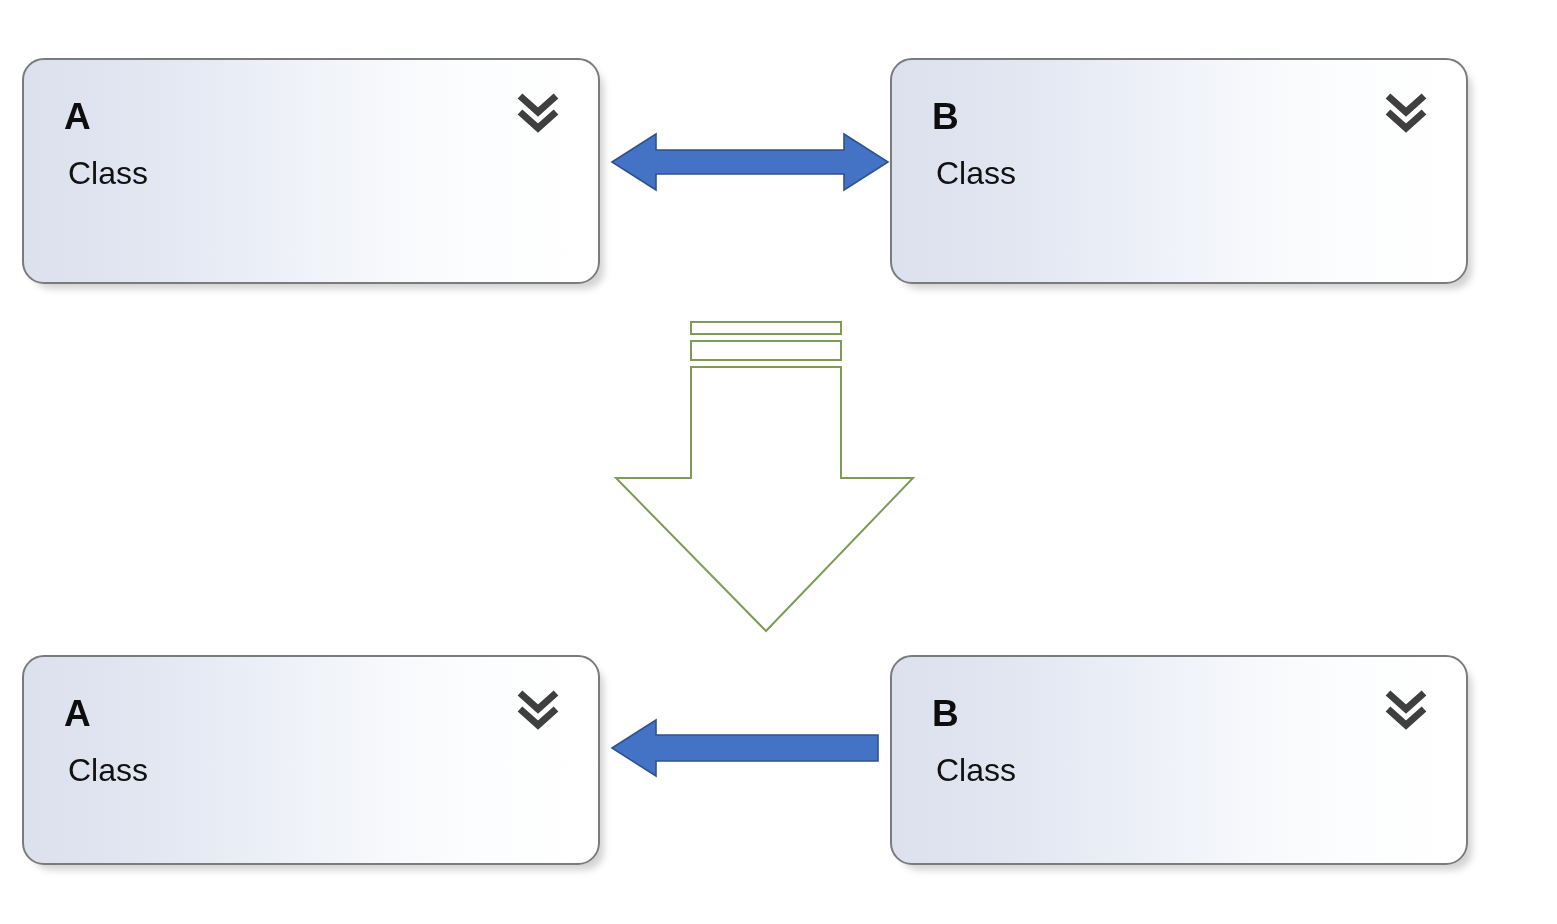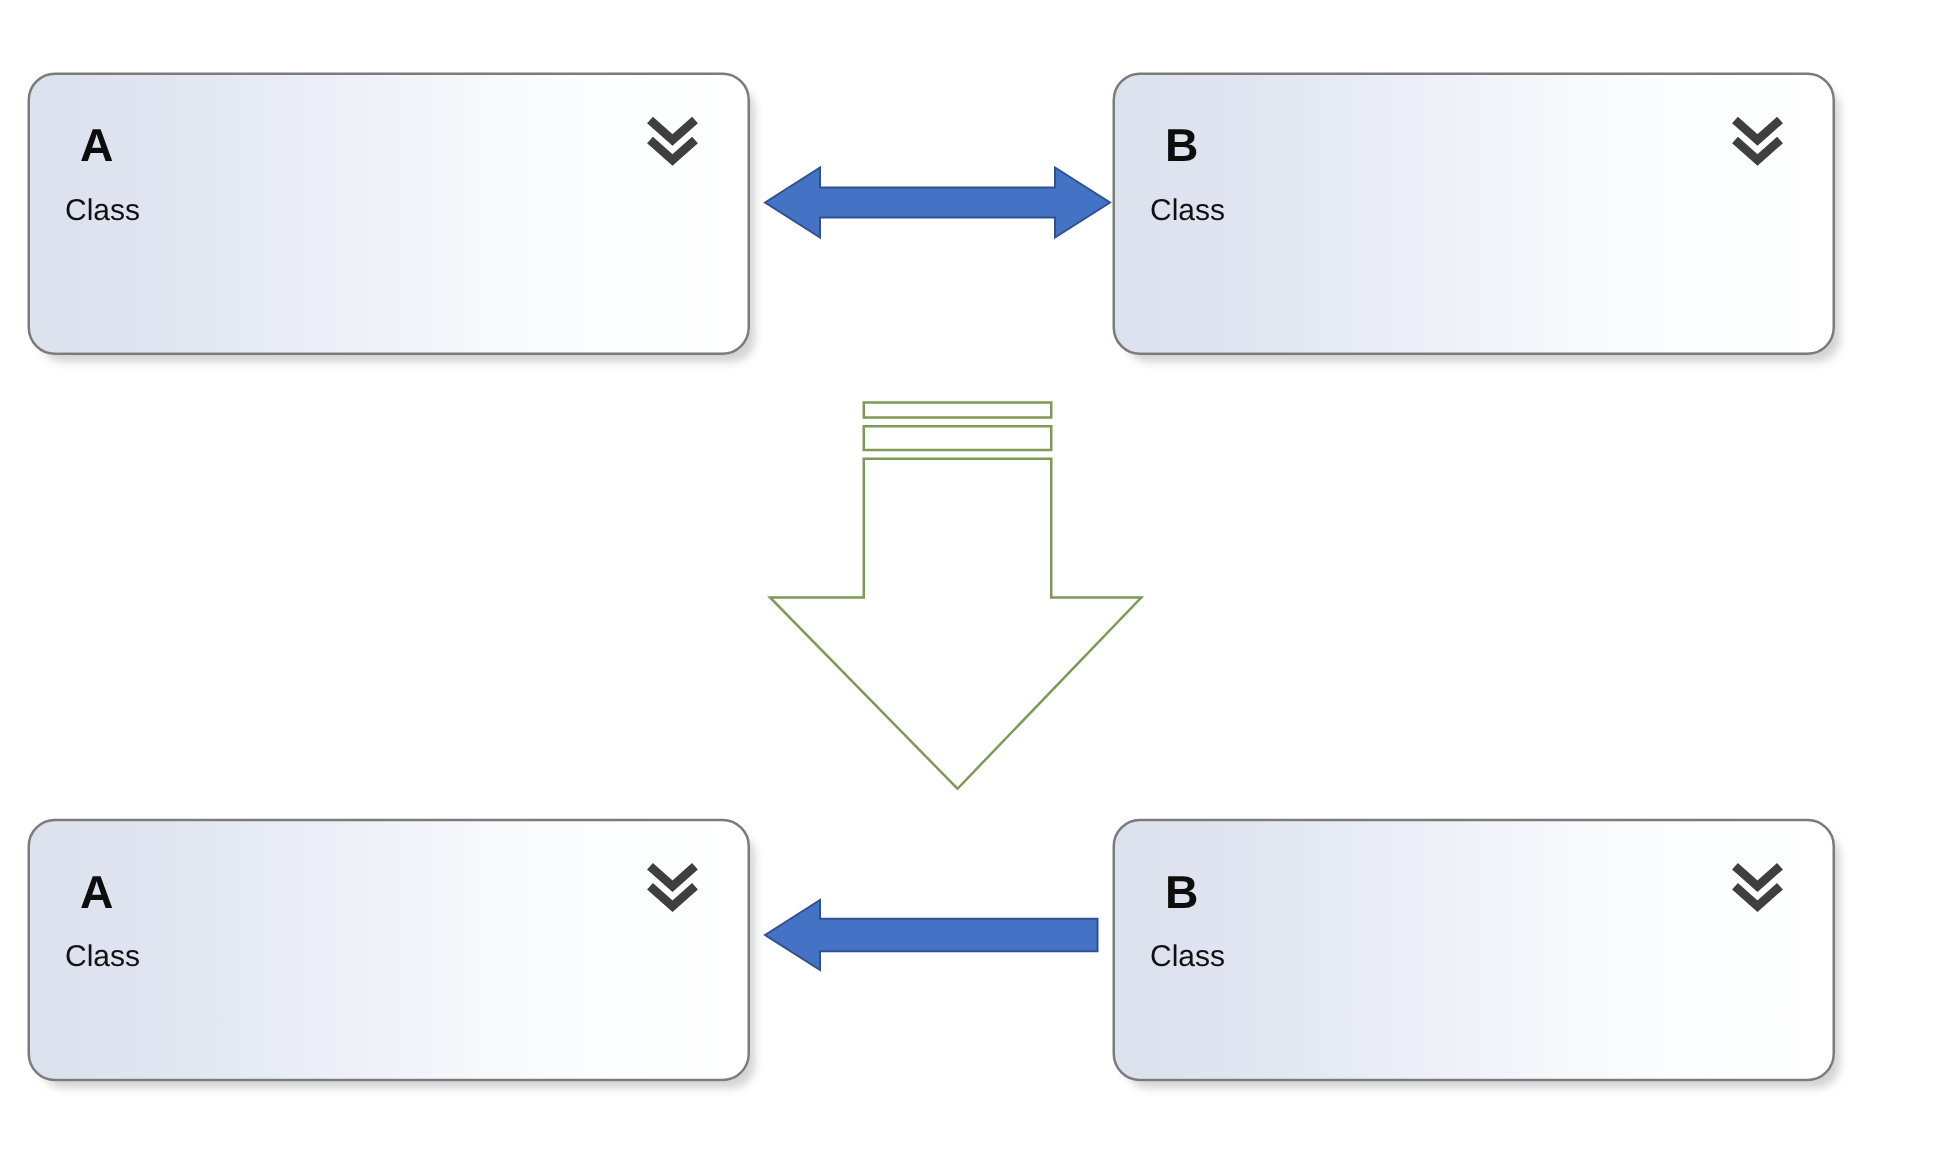--- a/index.html
+++ b/index.html
@@ -39,23 +39,23 @@
     left: 40px;
     top: 38px;
     font-size: 37px;
     font-weight: bold;
     color: #0d0d0d;
     line-height: 1;
     letter-spacing: 0px;
   }
   .class-stereotype {
     position: absolute;
-    left: 28px;
+    left: 44px;
     top: 97px;
-    font-size: 24px;
+    font-size: 32px;
     font-weight: normal;
     color: #111111;
     line-height: 1;
   }
   .chevron-icon {
     position: absolute;
     right: 38px;
     top: 28px;
     width: 44px;
     height: 48px;

